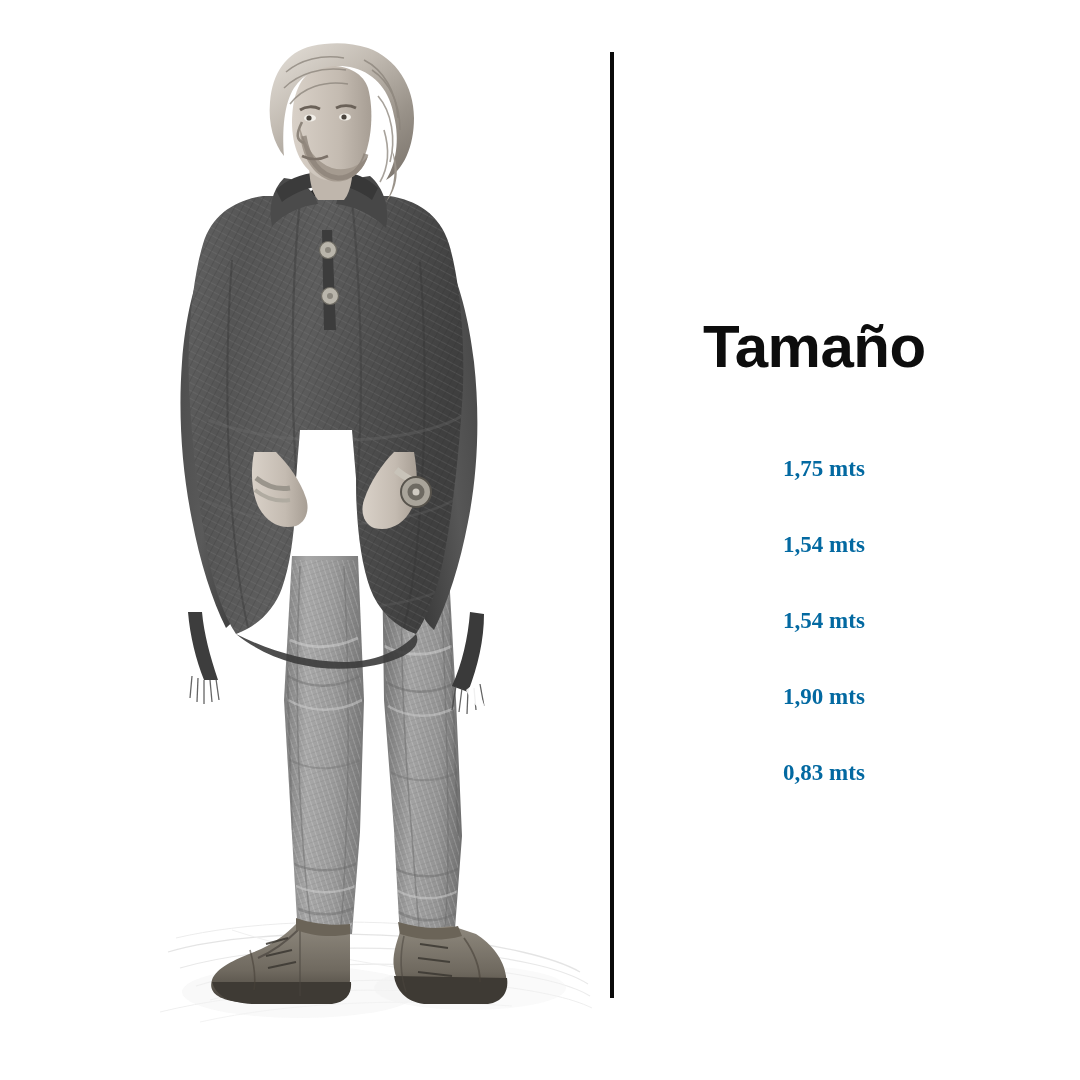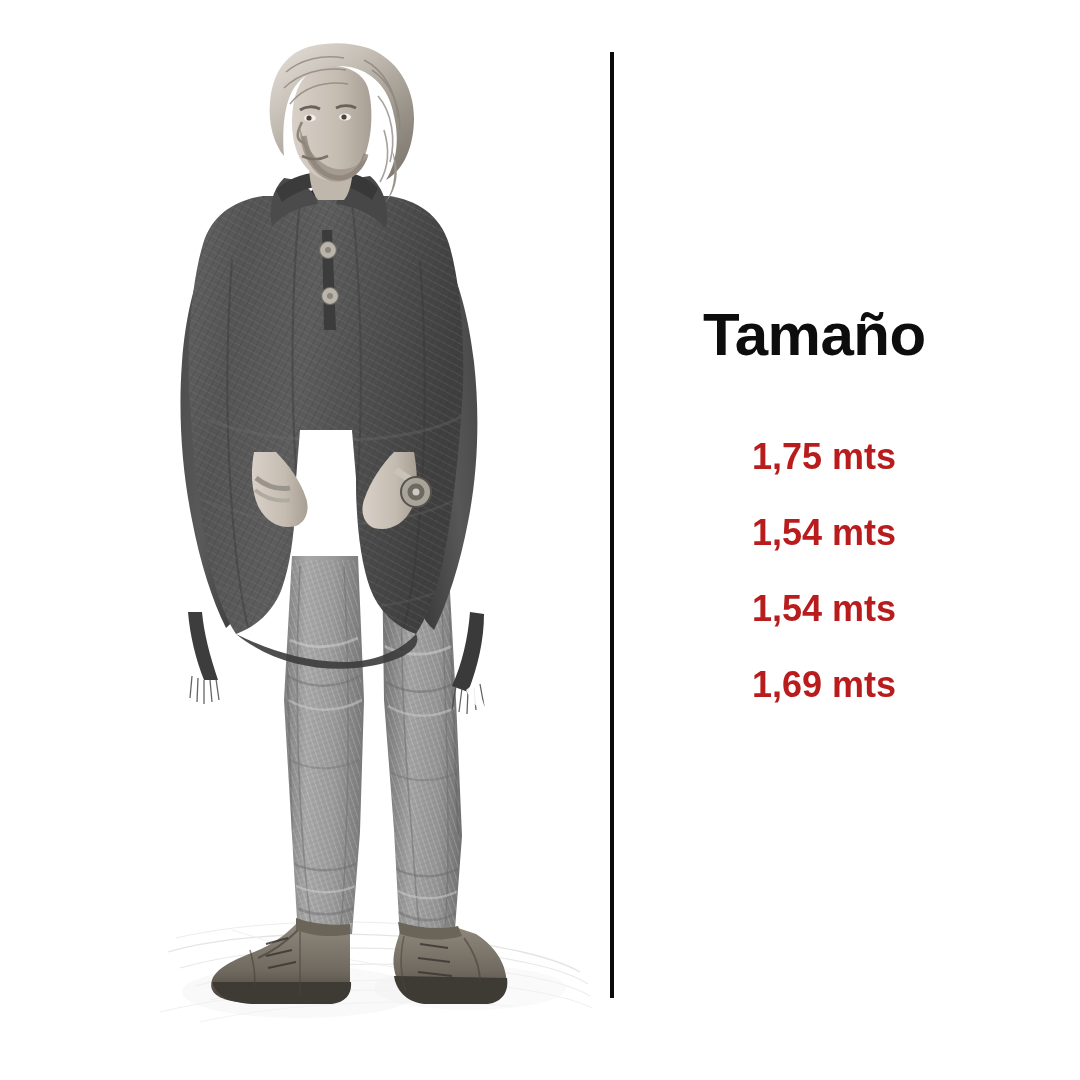--- a/index.html
+++ b/index.html
@@ -40,21 +40,21 @@
     top: 52px;
     width: 4px;
     height: 946px;
     background: #0a0a0a;
   }
 
   
   #text-panel {
     position: absolute;
     left: 640px;
-    top: 0;
+    top: 12px;
     width: 440px;
     height: 872px;
   }
   #panel-title {
     position: absolute;
     left: 63px;
     top: 305px;
     margin: 0;
     font-size: 60px;
     font-weight: 700;
@@ -74,25 +74,26 @@
   }
   #size-list li {
     height: 76px;
     display: flex;
     align-items: center;
     justify-content: center;
     padding-right: 72px;
     box-sizing: border-box;
   }
   .size-value {
-    font-size: 36px;
+    font-size: 23px;
     font-weight: 700;
-    color: #b91c1c;
+    color: #0369a1;
     letter-spacing: 0px;
     white-space: nowrap;
+    font-family: Liberation Serif, serif;
   }
 </style>
 </head>
 <body>
 
 <div id="page">
 
   <div id="figure-panel">
     <svg id="figure-svg" viewBox="0 0 600 1080">
       <defs>
@@ -380,18 +381,21 @@
       <li>
         <span class="size-value">1,75 mts</span>
       </li>
       <li>
         <span class="size-value">1,54 mts</span>
       </li>
       <li>
         <span class="size-value">1,54 mts</span>
       </li>
       <li>
-        <span class="size-value">1,69 mts</span>
+        <span class="size-value">1,90 mts</span>
+      </li>
+      <li>
+        <span class="size-value">0,83 mts</span>
       </li>
     </ul>
   </div>
 
 </div>
 
 </body></html>

